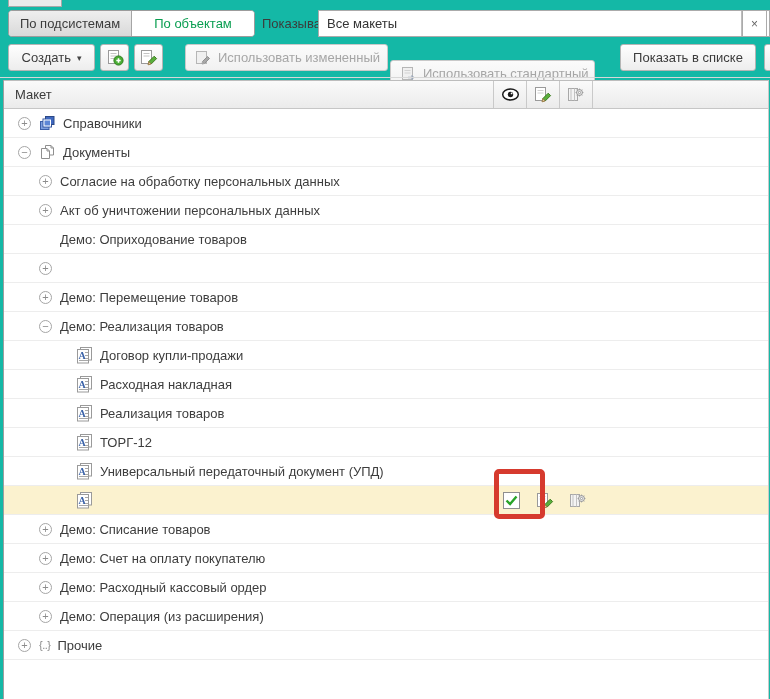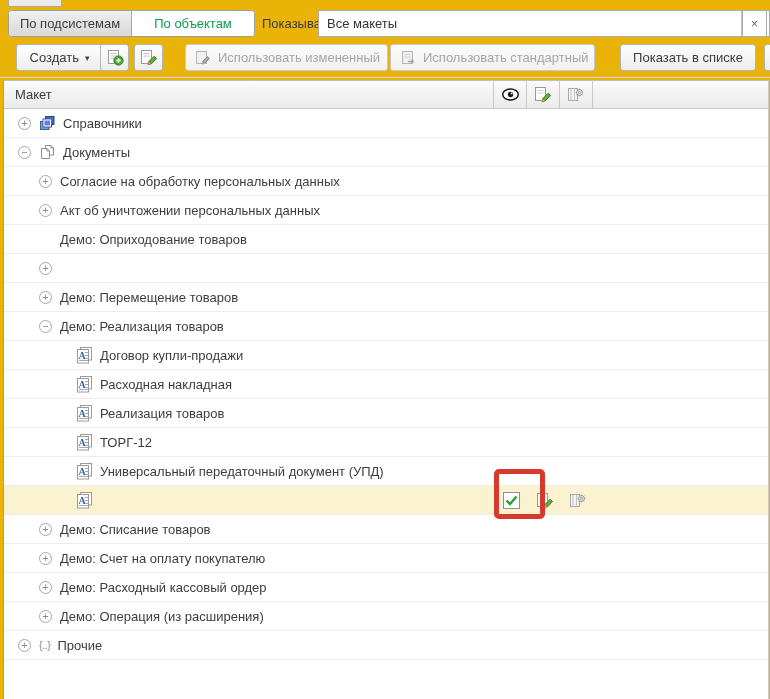--- a/index.html
+++ b/index.html
@@ -1,16 +1,16 @@
 <!DOCTYPE html>
 <html><head>
 <meta charset="utf-8">
 <style>
   html,body{margin:0;padding:0;background:#fff;}
-  .app{position:relative;width:770px;height:699px;background:#eab308;overflow:hidden;
+  .app{position:relative;width:770px;height:699px;background:#14b8a6;overflow:hidden;
        font-family:"Liberation Sans",sans-serif;font-size:13px;color:#3d3d3d;}
 
   
   .tab-stub{position:absolute;left:8px;top:0;width:54px;height:7px;background:#ebebeb;
             border:1px solid #a8a8a8;border-top:none;box-sizing:border-box;}
 
   
   .segmented{position:absolute;left:8px;top:10px;height:27px;display:flex;
              border:1px solid #9c9c9c;border-radius:4px;overflow:hidden;box-sizing:border-box;background:#fff;}
   .seg{display:flex;align-items:center;justify-content:center;width:122px;cursor:default;}
@@ -28,25 +28,25 @@
                border:1px solid #ababab;background:#fff;display:flex;align-items:center;justify-content:center;
                color:#666;font-size:12px;}
 
   
   .btn{position:absolute;top:44px;height:27px;box-sizing:border-box;border:1px solid #b5b5b5;border-radius:3px;
        background:linear-gradient(#fefefe,#ededed);display:flex;align-items:center;justify-content:center;
        gap:6px;padding:0 9px;color:#3c3c3c;white-space:nowrap;}
   .btn .caret{font-size:9px;color:#444;}
   .btn.icon-only{padding:0;width:29px;}
   .btn.disabled{color:#a6a6a6;background:linear-gradient(#fbfbfb,#f1f1f1);border-color:#c9c9c9;}
-  .btn-create{left:16px;width:87px;}
+  .btn-create{left:8px;width:87px;}
   .btn-add{left:100px;}
   .btn-edit{left:134px;}
   .btn-use-modified{left:185px;width:203px;justify-content:flex-start;}
-  .btn-use-standard{left:390px;width:205px;justify-content:flex-start;}
+  .btn-use-standard{left:390px;width:205px;justify-content:flex-start;margin-top:16px;}
   .btn-show-list{left:620px;width:136px;}
   .btn-sliver{left:764px;width:20px;}
   .toolbar-sep{position:absolute;left:0;right:0;top:77px;height:1px;background:#d7d7d7;}
 
   
   .table{position:absolute;left:3px;right:1px;top:80px;bottom:0;
          border-left:1px solid #9e9e9e;border-right:1px solid #c9c9c9;box-sizing:border-box;background:#fff;text-align:center;}
   .thead{height:29px;box-sizing:border-box;border-top:1px solid #bdbdbd;border-bottom:1px solid #c6c6c6;
          background:linear-gradient(#fafafa,#ebebeb);display:flex;align-items:stretch;position:relative;}
   .th-name{flex:1;display:flex;align-items:center;padding-left:11px;color:#3b3b3b;}

